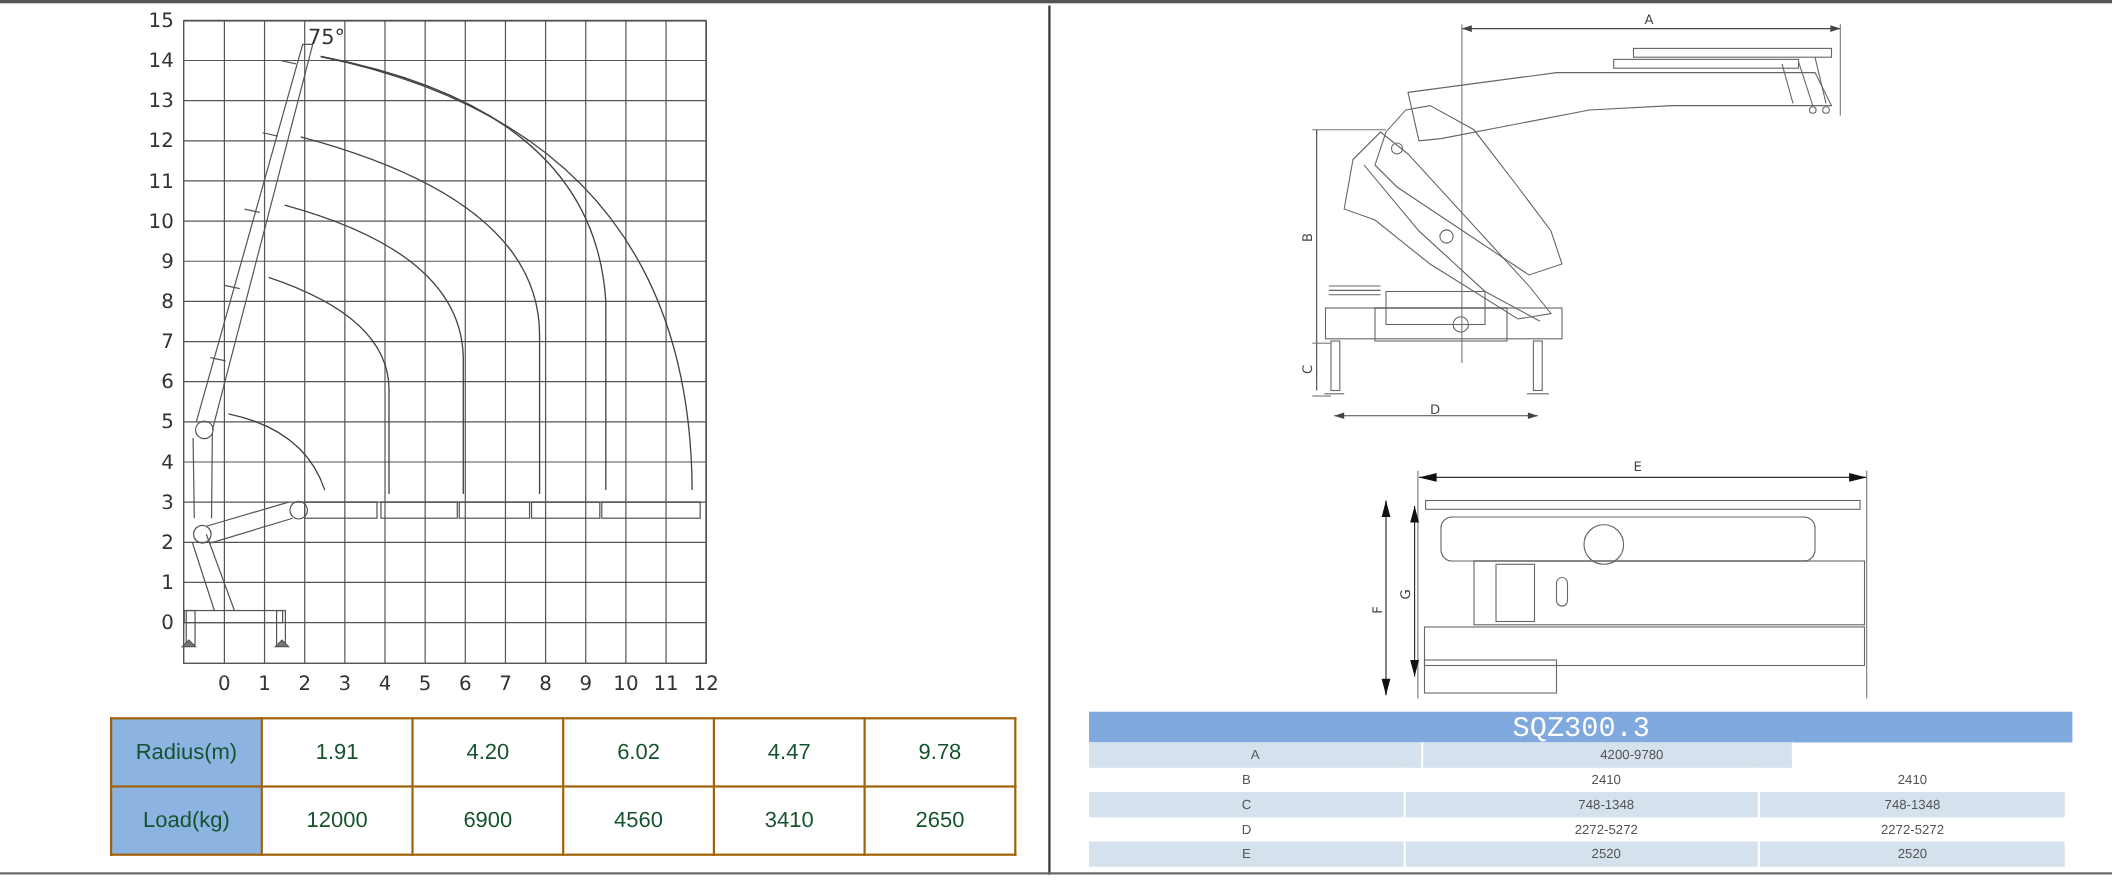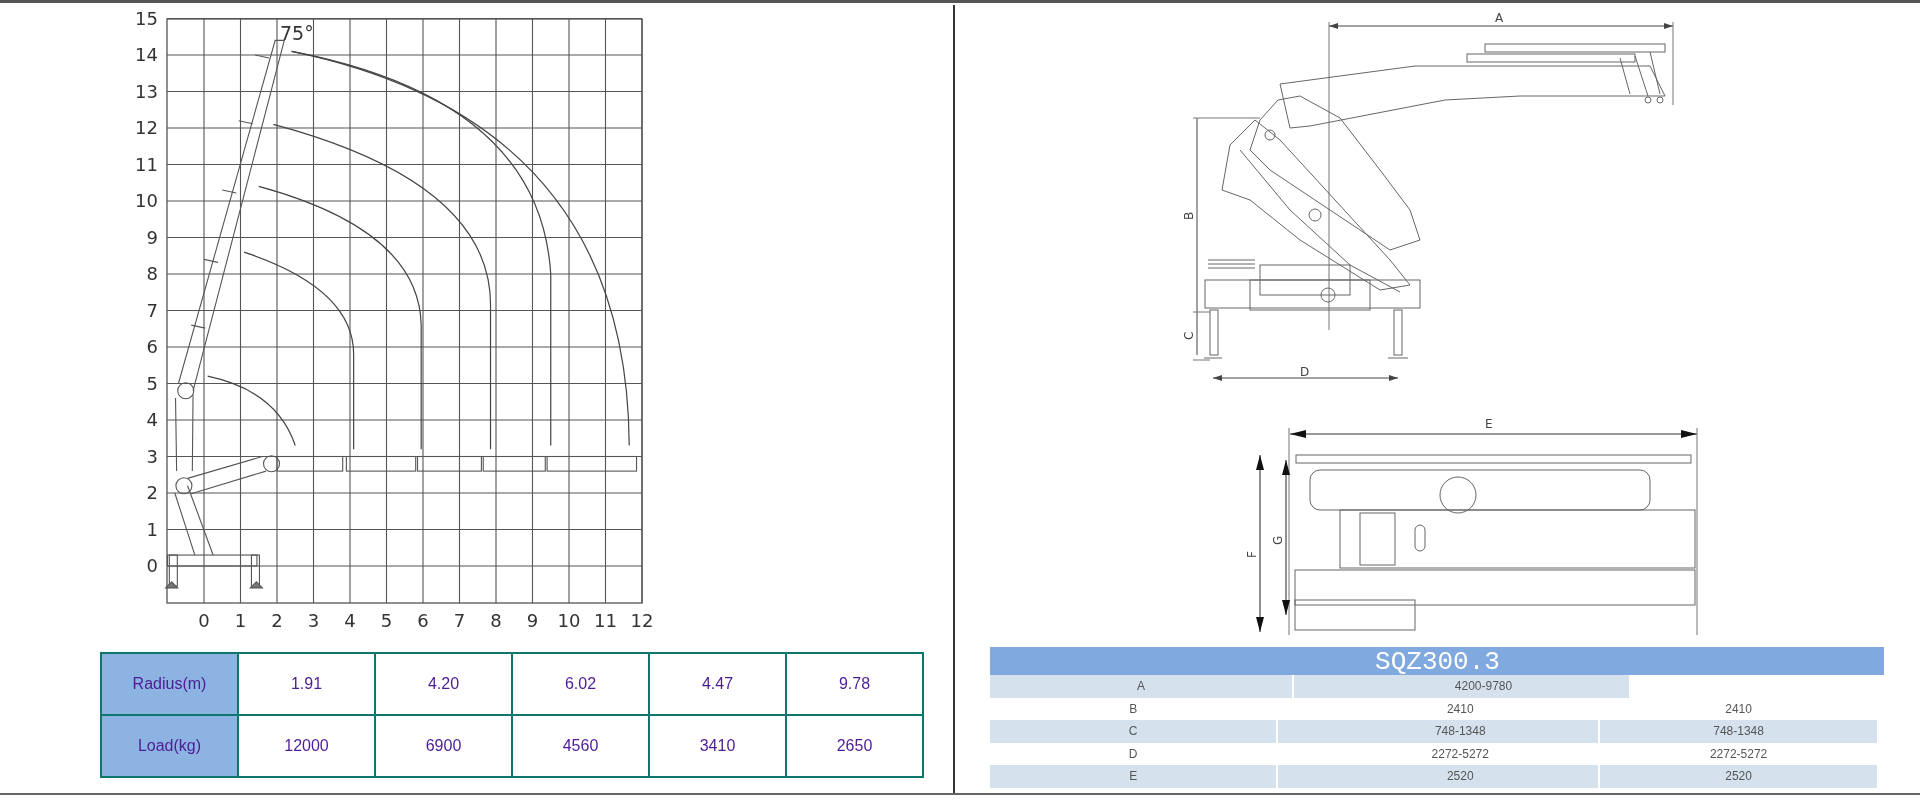--- a/index.html
+++ b/index.html
@@ -2,21 +2,21 @@
 <html><head>
 <meta charset="utf-8">
 <style>
   html, body { margin:0; padding:0; background:#fff; }
   body { width:1920px; height:800px; position:relative; overflow:hidden; font-family:"Liberation Sans", sans-serif; color:#222; }
   .topline { position:absolute; left:0; top:0; width:1920px; height:3px; background:#555; }
   .bottomline { position:absolute; left:0; top:793px; width:1920px; height:2px; background:#666; }
   .divider { position:absolute; left:953px; top:5px; width:2px; height:790px; background:#333; }
   #chart-svg { position:absolute; left:0; top:0; }
   .load-table { position:absolute; left:100px; top:652px; border-collapse:collapse; font-family:"Liberation Sans", sans-serif; }
-  .load-table td { border:2px solid #0f766e; width:135px; height:60px; text-align:center; font-size:16px; color:#4c1d95; padding:0; }
+  .load-table td { border:2px solid #a16207; width:135px; height:60px; text-align:center; font-size:20px; color:#14532d; padding:0; }
   .load-table td.hdr { background:#8DB3E2; }
   #drawing-svg { position:absolute; left:960px; top:0; }
   .spec-table { position:absolute; left:990px; top:647px; width:894px; }
   .spec-head { display:flex; height:28px; background:#7FA9DF; }
   .spec-head div { color:#fff; font-size:26px; text-align:center; line-height:30px; font-family:Liberation Mono, monospace; }
   .spec-row { display:flex; height:22.6px; width:887px; }
   .spec-row:nth-child(odd) .c { background:#D5E2EE; }
   .spec-row .c { font-size:12px; color:#555; text-align:center; line-height:22px; border-right:2px solid #fff; font-family:"Liberation Sans", sans-serif; }
   .c0 { width:302px; } .c1 { width:291px;padding-left:44px; } .c2 { width:292px; border-right:none !important; }
   .h0 { width:302px; } .h1 { width:291px; } .h2 { width:301px; }

